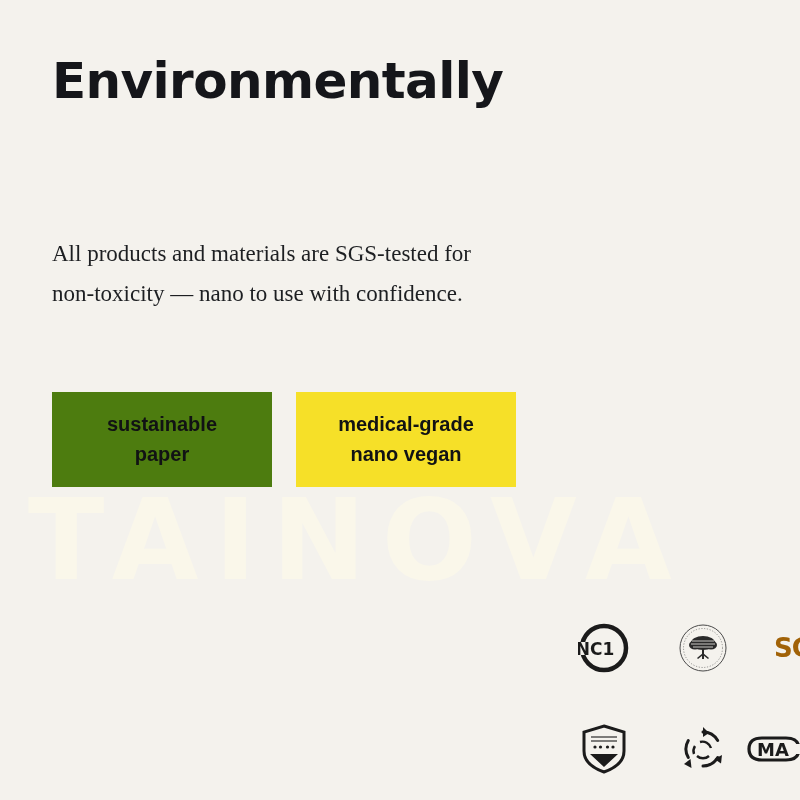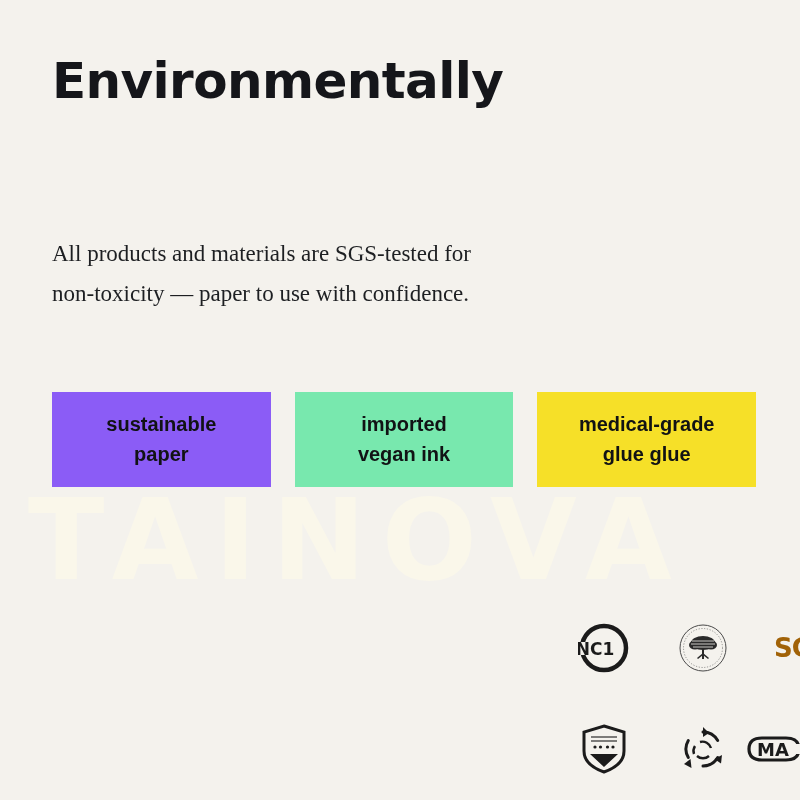--- a/index.html
+++ b/index.html
@@ -153,38 +153,34 @@
 <div class="page">
 
   <div class="watermark">TAINOVA</div>
 
   <h1 class="headline">
     <span class="ln">Environmentally</span>
   </h1>
 
   <p class="subtitle">
     <span class="ln">All products and materials are SGS-tested for</span>
-    <span class="ln">non-toxicity — paper to use with confidence.</span>
+    <span class="ln">non-toxicity — nano to use with confidence.</span>
   </p>
 
   <div class="chips">
 
-    <div class="chip" style="background:#8b5cf6">
+    <div class="chip" style="background:#4d7c0f">
       <span class="ln">sustainable</span>
       <span class="ln">paper</span>
     </div>
 
-    <div class="chip" style="background:#78e8ae">
-      <span class="ln">imported</span>
-      <span class="ln">vegan ink</span>
-    </div>
 
     <div class="chip" style="background:#f6e028">
       <span class="ln">medical-grade</span>
-      <span class="ln">glue glue</span>
+      <span class="ln">nano vegan</span>
     </div>
 
   </div>
 
   <div class="badges">
 
     <div class="badge">
       <svg width="52" height="52" viewBox="0 0 52 52" aria-hidden="true">
         <circle cx="26" cy="26" r="22" fill="none" stroke="#1b1b1b" stroke-width="4.5"></circle>
         <rect x="2" y="20" width="30" height="13" fill="#f4f2ed"></rect>

